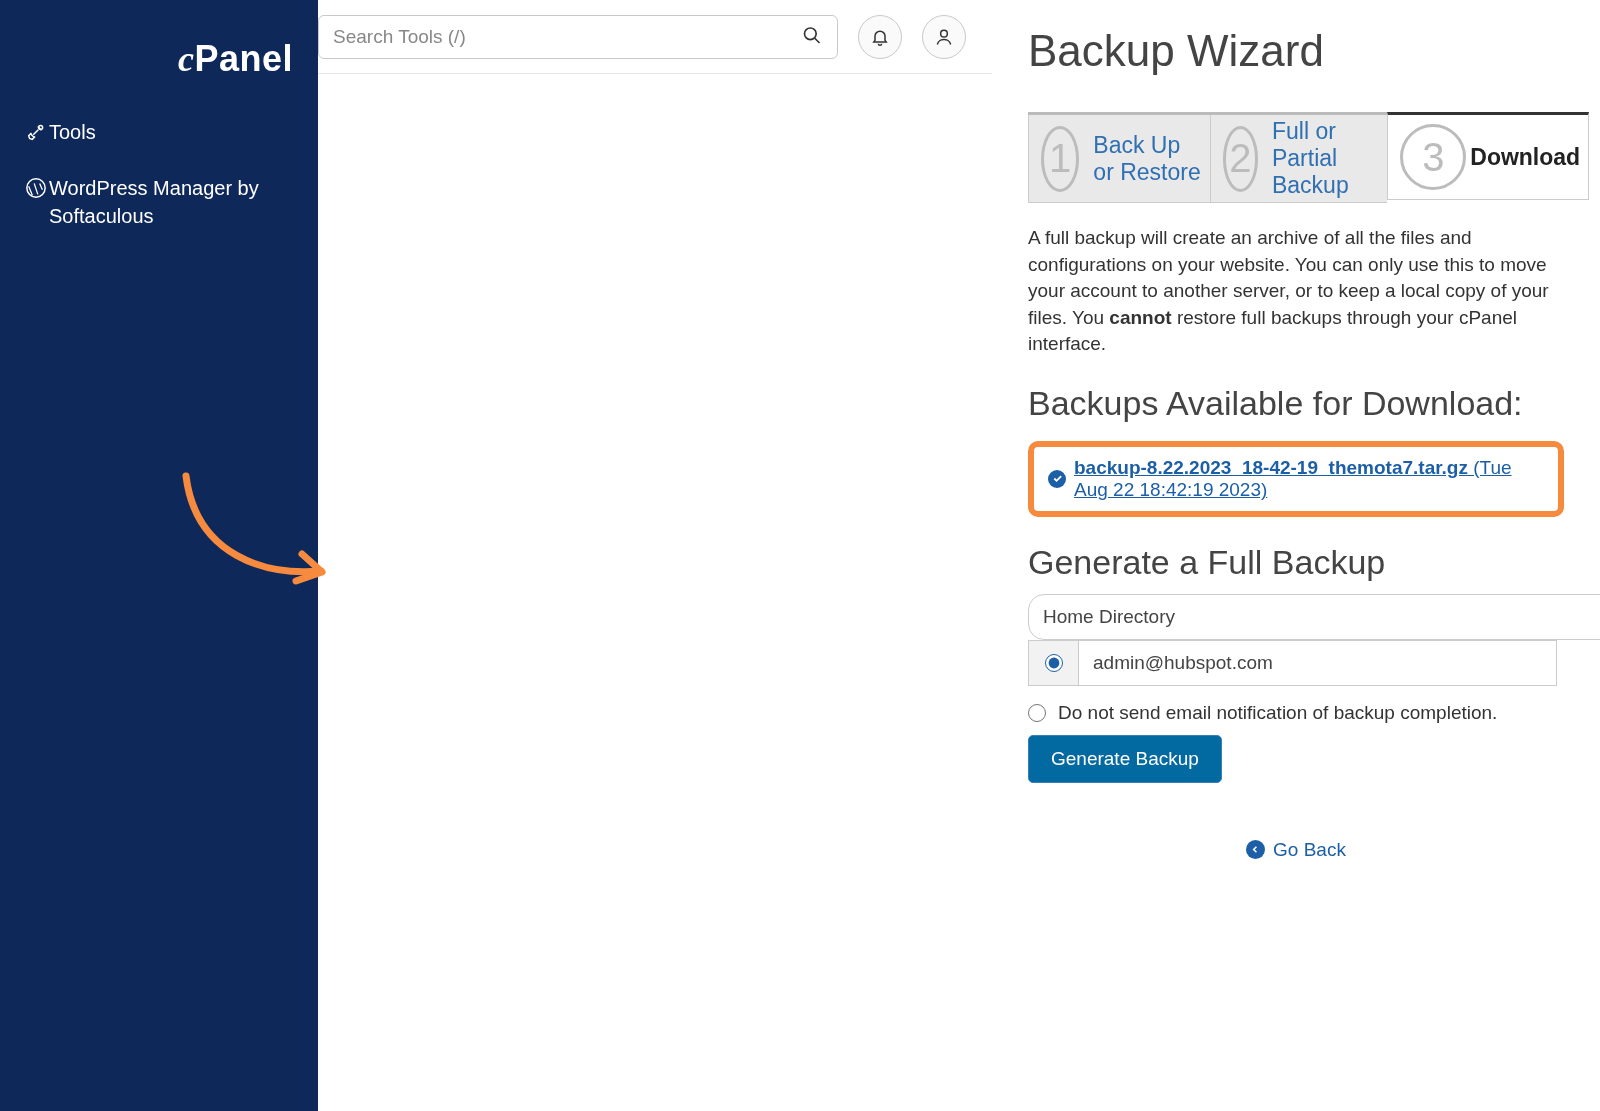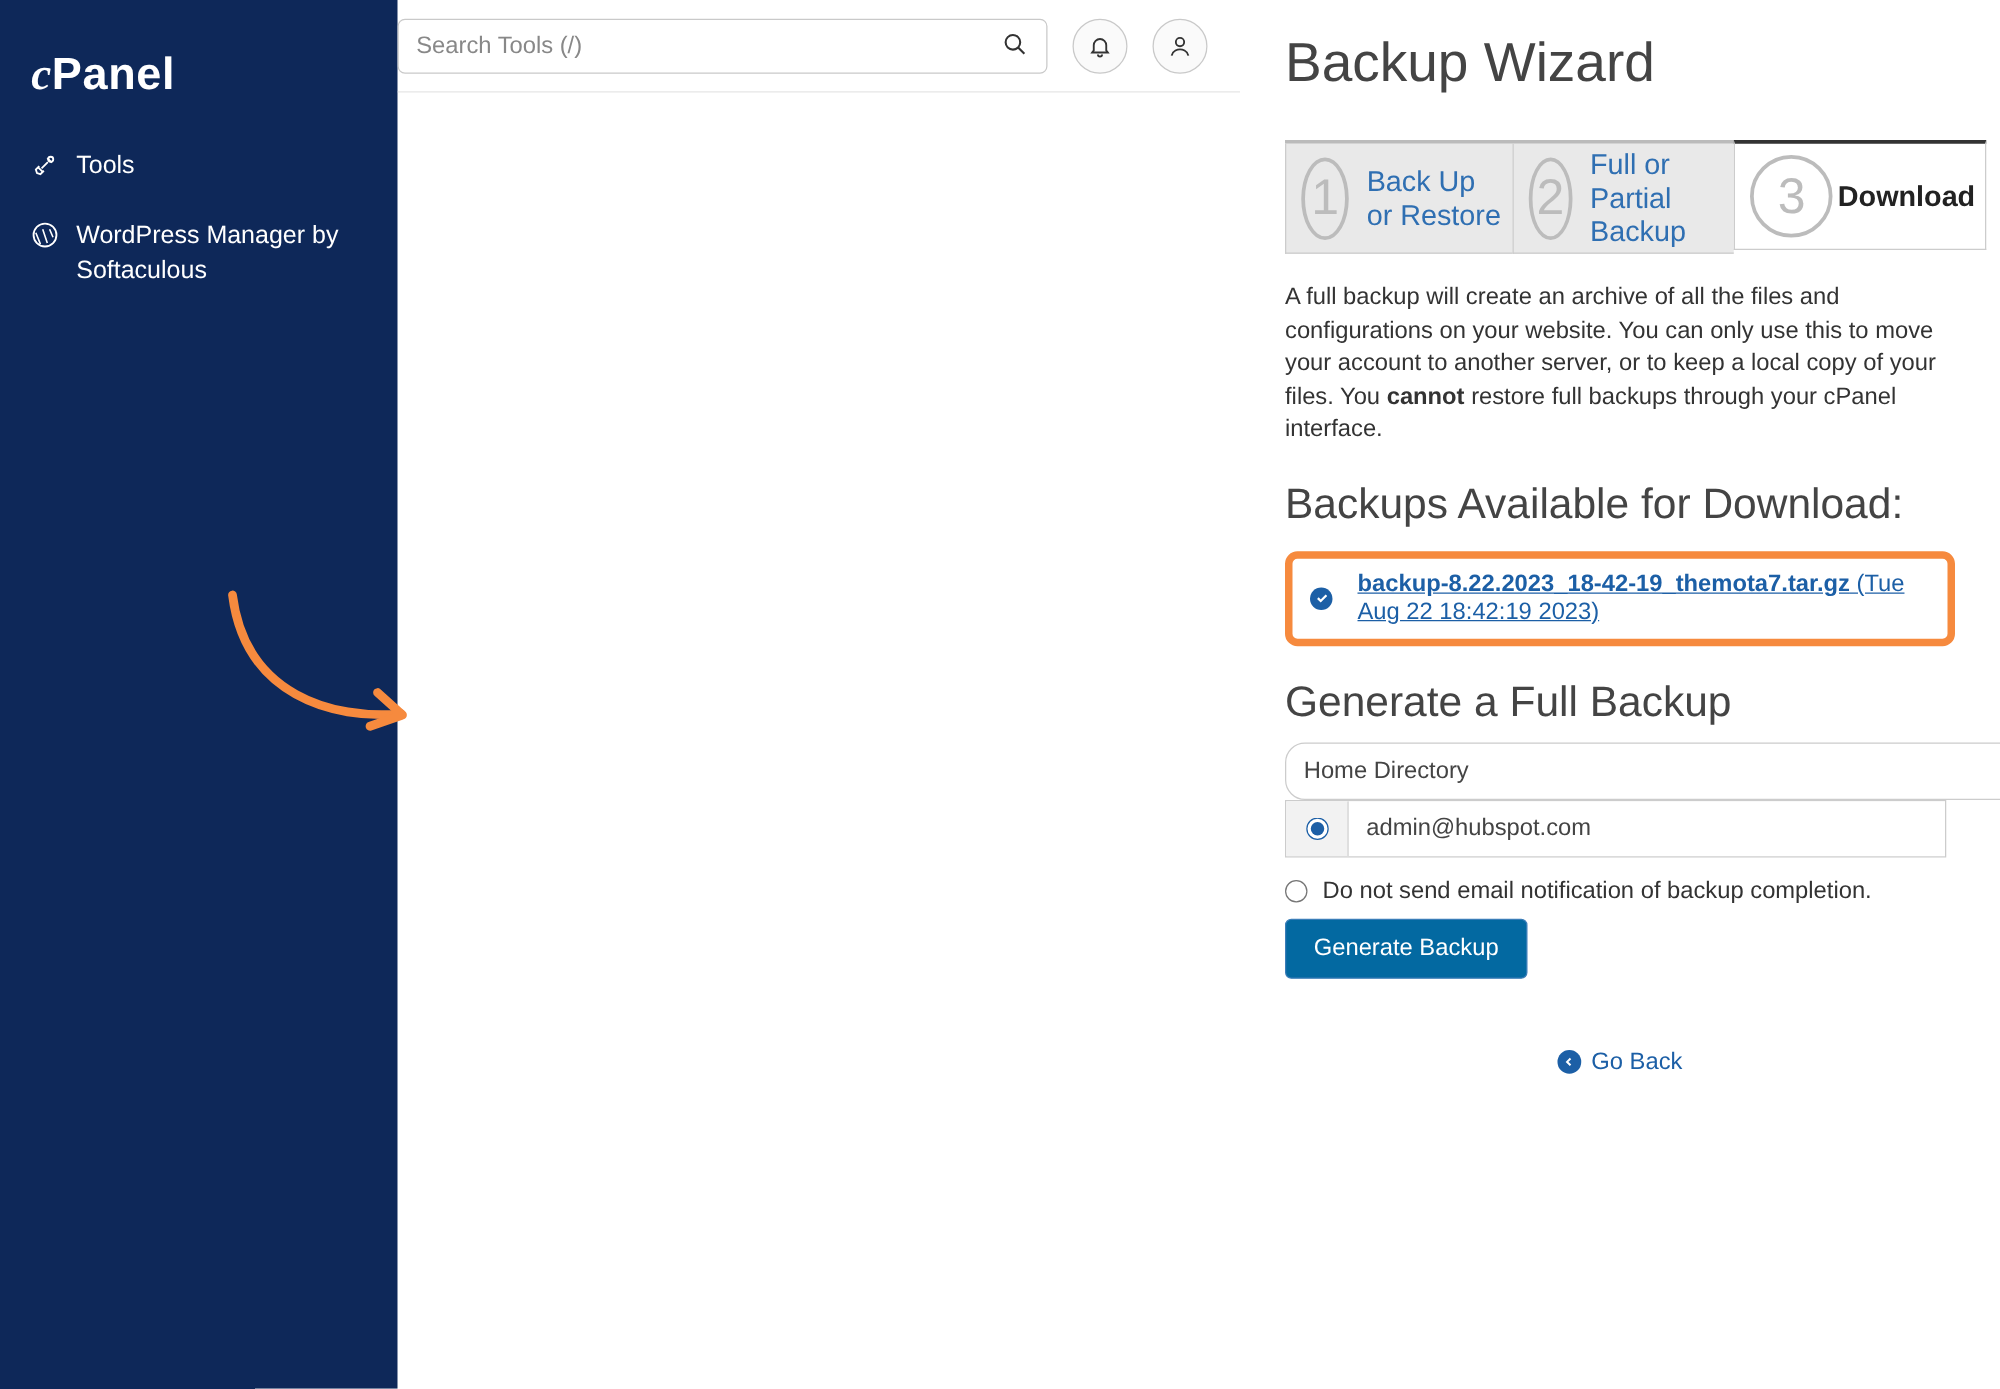--- a/index.html
+++ b/index.html
@@ -25,27 +25,28 @@
     flex-shrink: 0;
   }
   .logo {
     font-family: Georgia, serif;
     font-style: italic;
     font-weight: bold;
     font-size: 36px;
     letter-spacing: 0.5px;
     margin-bottom: 38px;
     margin-top: 8px;
+    text-align: right;
   }
   .logo .c { text-transform: lowercase; }
   .logo .p { font-style: normal; font-family: Arial, sans-serif; font-weight: 800;}
   .sidebar-item {
     display: flex;
     align-items: flex-start;
-    gap: 14px;
+    gap: 2px;
     font-size: 20px;
     line-height: 1.4;
     margin-bottom: 28px;
     cursor: pointer;
   }
   .sidebar-item .icon {
     width: 22px;
     height: 22px;
     flex-shrink: 0;
     margin-top: 3px;
@@ -181,21 +182,21 @@
     padding: 10px 14px;
     display: inline-block;
     margin-top: 6px;
   }
   .backup-link {
     font-size: 19px;
     color: #1c5fa6;
     text-decoration: underline;
     display: inline-flex;
     align-items: center;
-    gap: 20px;
+    gap: 8px;
     cursor: pointer;
   }
   .backup-link .fname { font-weight: 700; }
   .backup-link .datepart { font-weight: 400; }
   .backup-link .check {
     width: 18px;
     height: 18px;
     border-radius: 50%;
     background: #1c5fa6;
     display: inline-flex;

